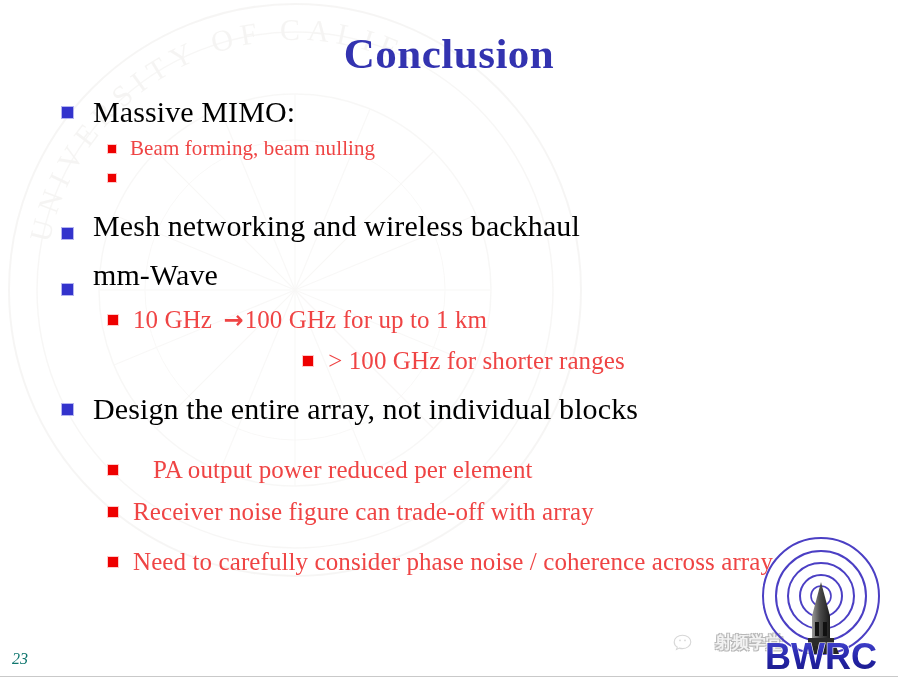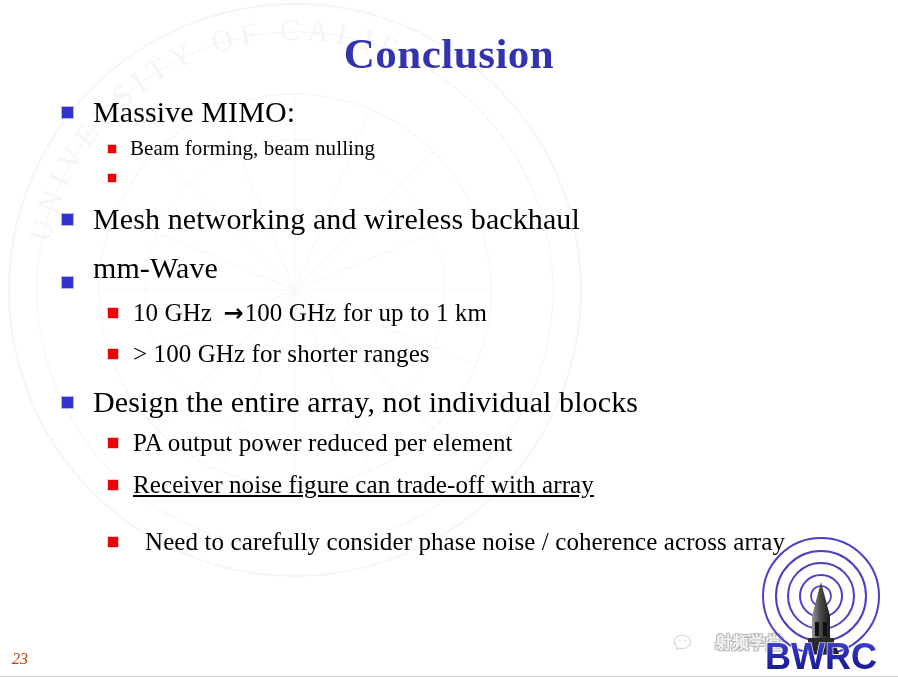--- a/index.html
+++ b/index.html
@@ -90,41 +90,41 @@
     height: 10px;
     background: #ee0000;
     margin-top: 12px;
     margin-right: 15px;
     flex: 0 0 auto;
     box-shadow: 0 0 0 1px rgba(255,150,150,0.5);
   }
   .lvl2 .txt {
     font-size: 25px;
     line-height: 1.32;
-    color: #000000;
+    color: #ef4444;
     letter-spacing: 0.1px;
   }
   .lvl2.small .txt { font-size: 21px; line-height: 1.34; }
   .lvl2.small .bullet { width: 8px; height: 8px; margin-top: 11px; margin-right: 14px; }
 
   .arrow {
     font-weight: bold;
     font-family: "DejaVu Sans", sans-serif;
     font-size: 24px;
     padding: 0 1px 0 5px;
   }
 
   
   .page-num {
     position: absolute;
     left: 12px;
     bottom: 8px;
     font-size: 16px;
     font-style: italic;
-    color: #c2410c;
+    color: #0f766e;
     font-family: "Liberation Serif", "DejaVu Serif", serif;
   }
 
   
   .bwrc-logo {
     position: absolute;
     right: 2px;
     bottom: 2px;
     width: 150px;
     height: 140px;
@@ -202,56 +202,56 @@
 
     <div class="row lvl2 small">
       <span class="bullet"></span>
       <span class="txt">Beam forming, beam nulling</span>
     </div>
 
     <div class="row lvl2 small">
       <span class="bullet"></span>
     </div>
 
-    <div class="row lvl1" style="margin-top:17px;">
+    <div class="row lvl1" style="margin-top:24px;align-items:center;">
       <span class="bullet"></span>
       <span class="txt">Mesh networking and wireless backhaul</span>
     </div>
 
     <div class="row lvl1" style="margin-top:9px;align-items:flex-end;">
       <span class="bullet"></span>
       <span class="txt">mm-Wave</span>
     </div>
 
     <div class="row lvl2" style="margin-top:8px;">
       <span class="bullet"></span>
       <span class="txt"><span>10 GHz </span><span class="arrow">→</span><span>100 GHz for up to 1 km</span></span>
     </div>
 
-    <div class="row lvl2" style="margin-top:8px;">
+    <div class="row lvl2" style="margin-top:8px;justify-content:center;">
       <span class="bullet"></span>
       <span class="txt">&gt; 100 GHz for shorter ranges</span>
     </div>
 
     <div class="row lvl1" style="margin-top:12px;">
       <span class="bullet"></span>
       <span class="txt">Design the entire array, not individual blocks</span>
     </div>
 
-    <div class="row lvl2" style="margin-top:4px;">
+    <div class="row lvl2" style="margin-top:24px;gap:20px;">
       <span class="bullet"></span>
       <span class="txt">PA output power reduced per element</span>
     </div>
 
-    <div class="row lvl2" style="margin-top:9px;text-decoration:underline;">
+    <div class="row lvl2" style="margin-top:9px;">
       <span class="bullet"></span>
       <span class="txt">Receiver noise figure can trade-off with array</span>
     </div>
 
-    <div class="row lvl2" style="margin-top:24px;gap:12px;">
+    <div class="row lvl2" style="margin-top:17px;">
       <span class="bullet"></span>
       <span class="txt" style="display:block;max-width:690px;">Need to carefully consider phase noise / coherence across array</span>
     </div>
 
   </div>
 
   <div class="page-num">23</div>
 
   <div class="wechat-mark">
     <svg class="wx-icon" width="26" height="22" viewBox="0 0 26 22" aria-hidden="true">

